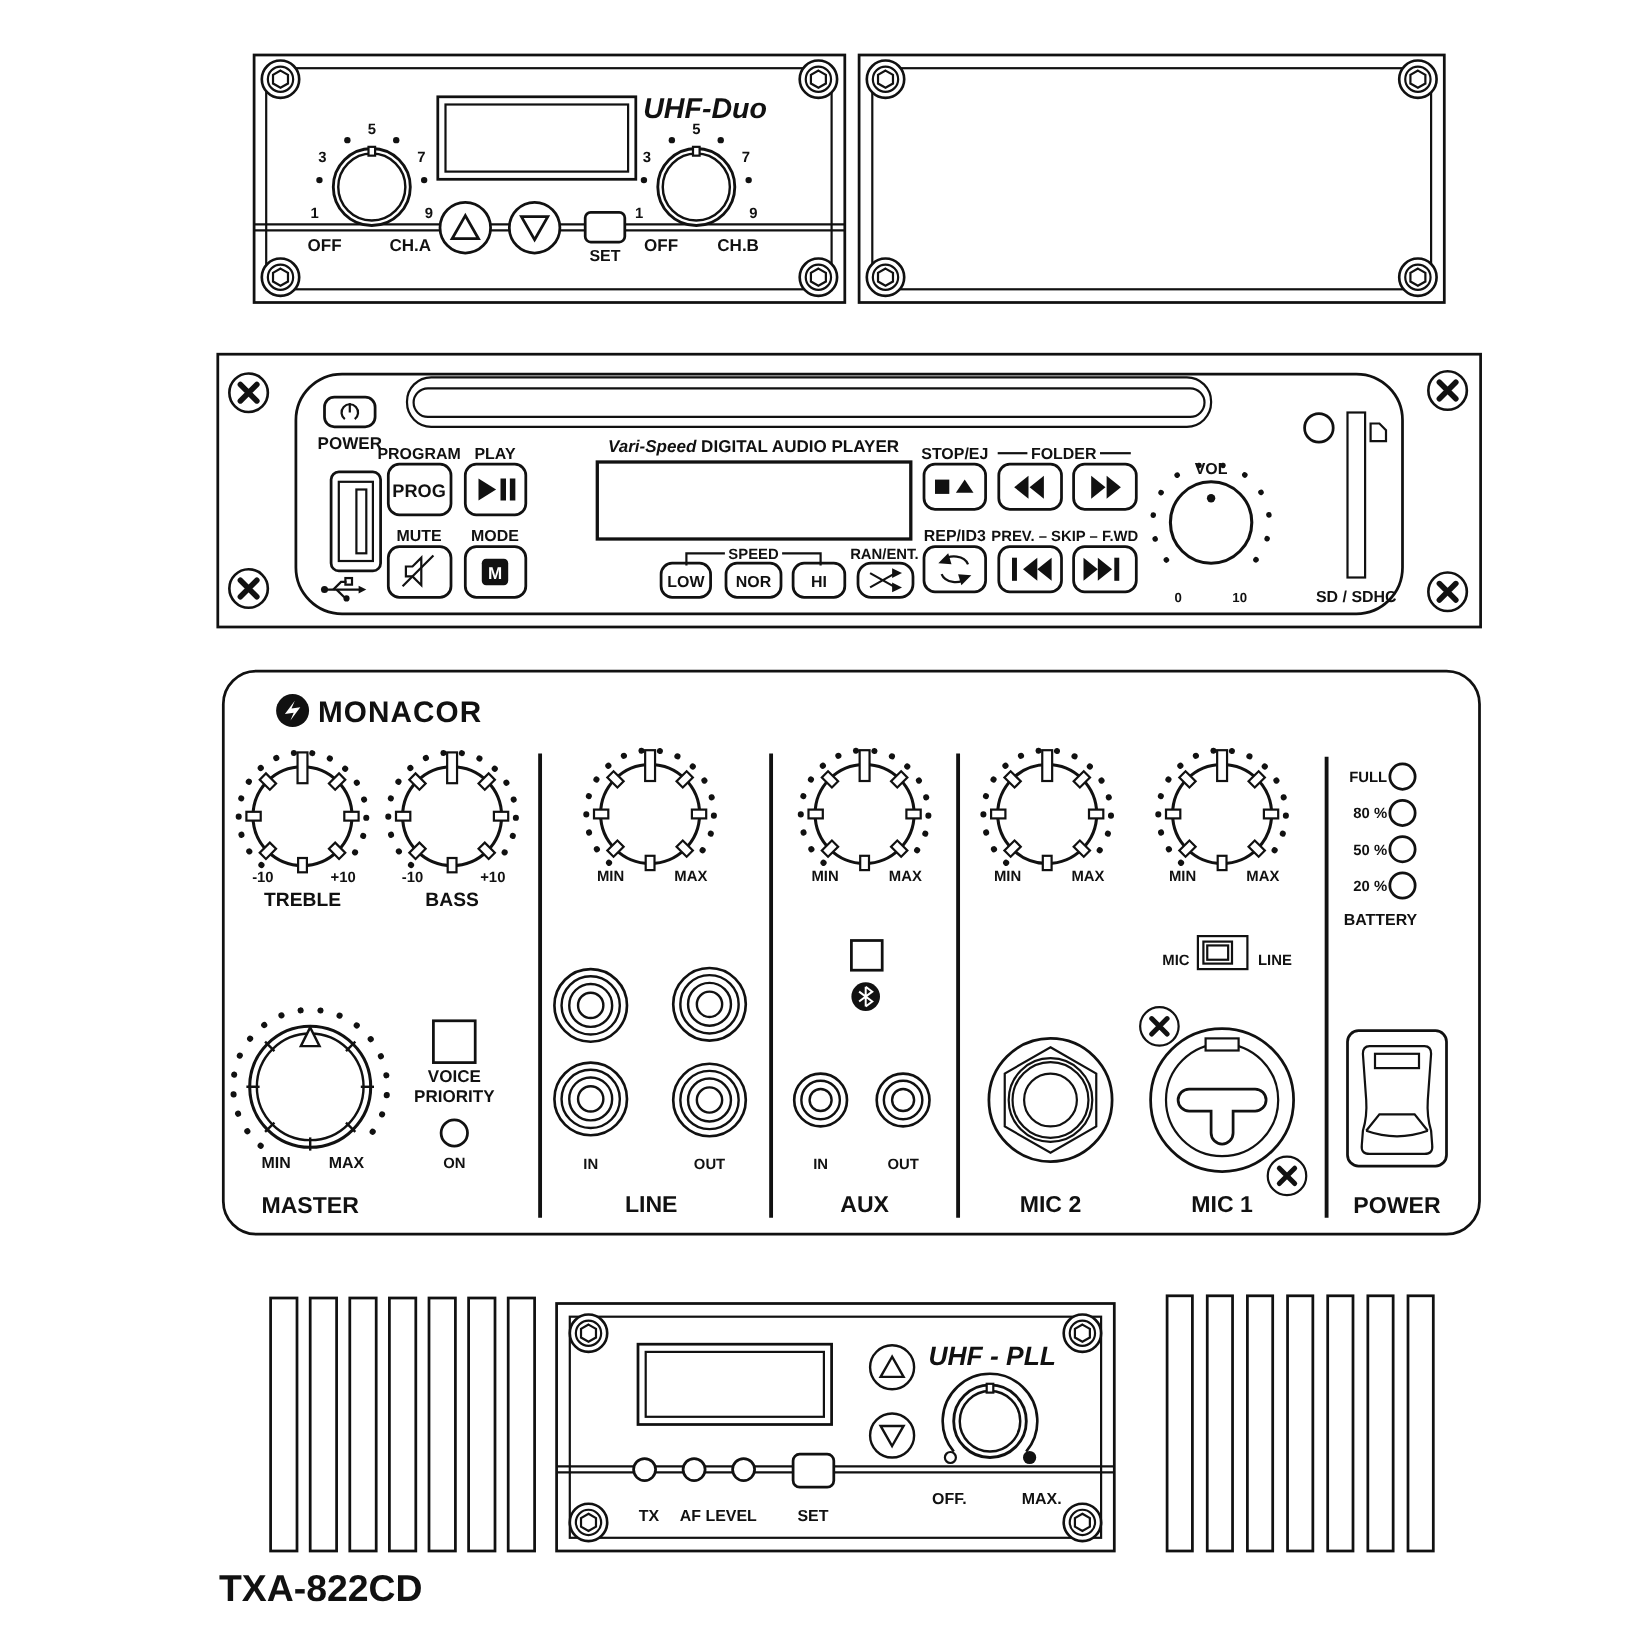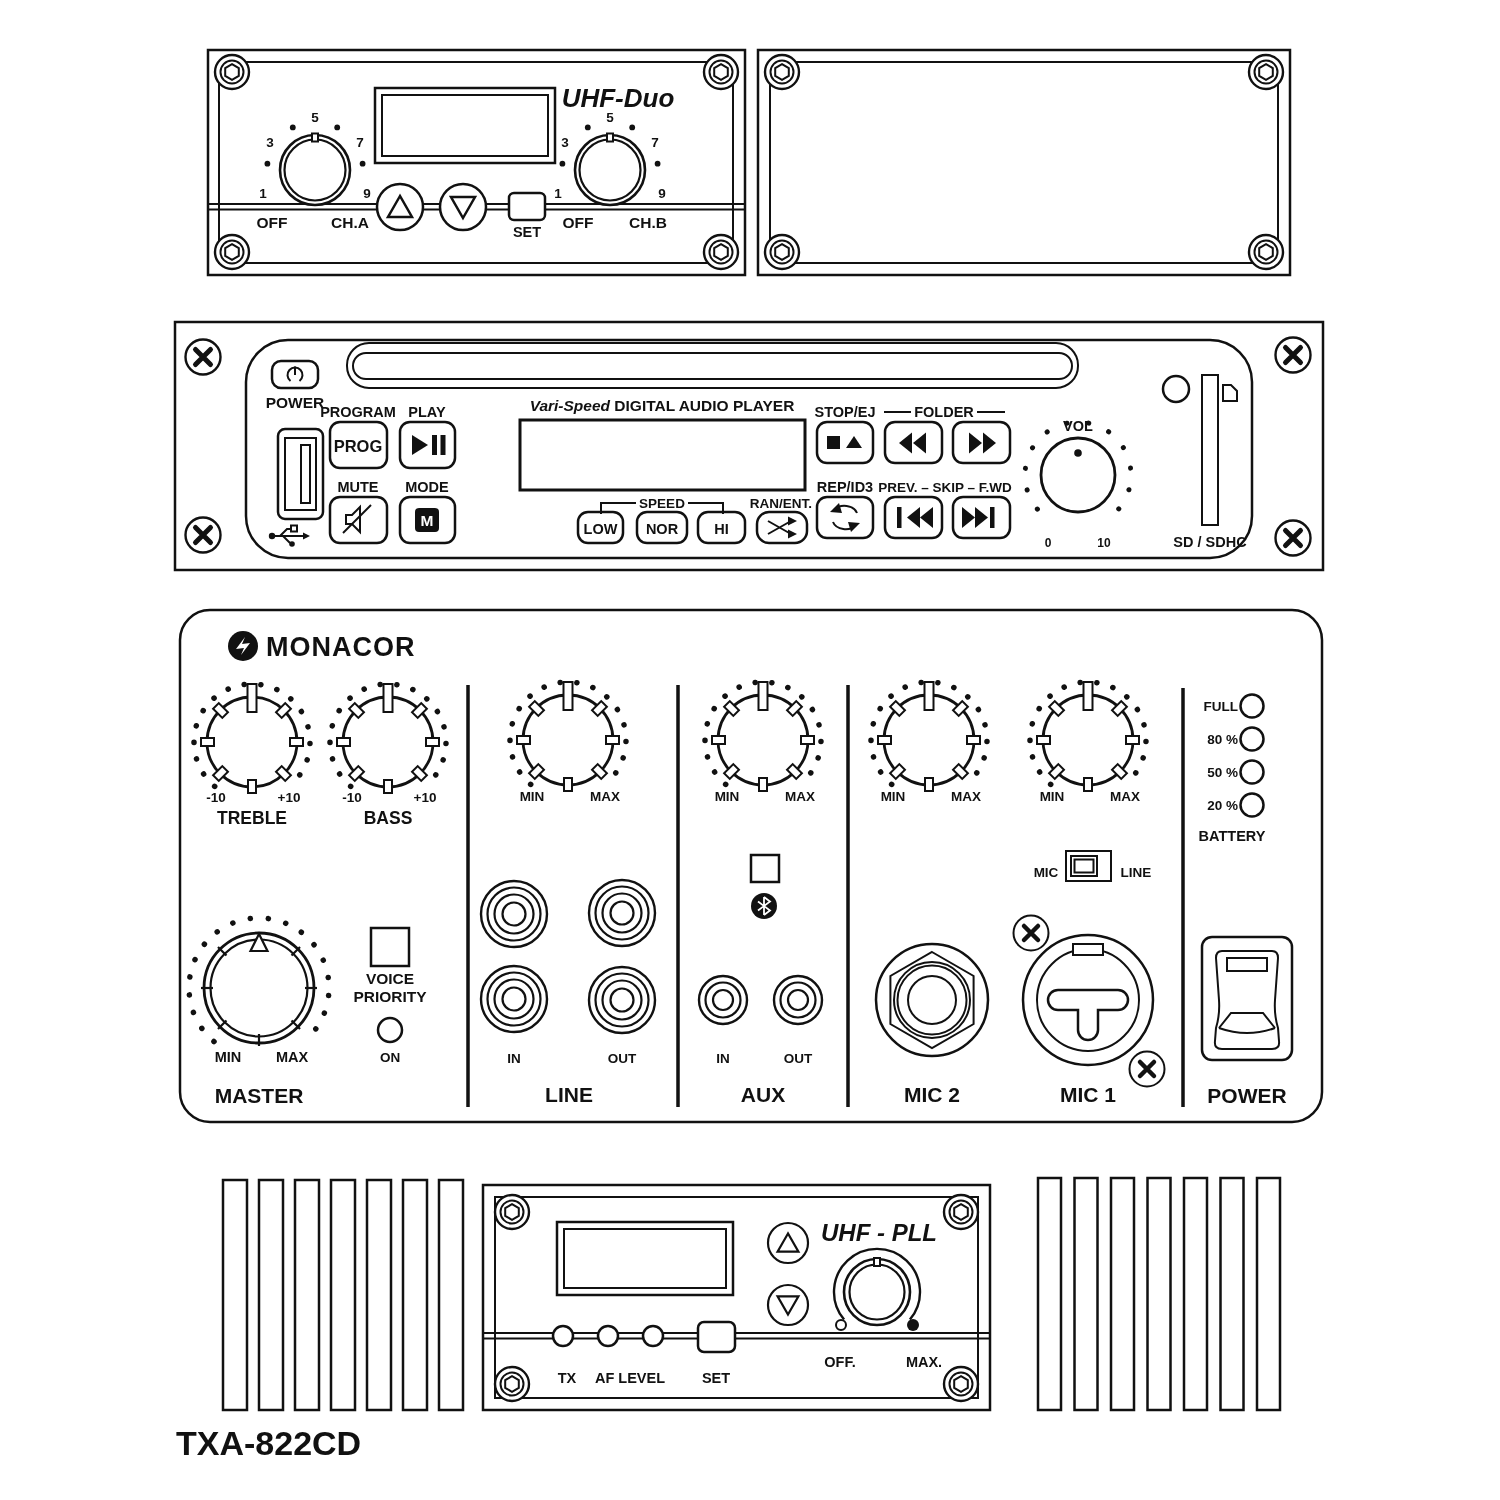--- a/index.html
+++ b/index.html
@@ -1,16 +1,16 @@
 <!DOCTYPE html>
 <html><head>
 <meta charset="utf-8">
 <style>
   html,body{margin:0;padding:0;background:#ffffff;}
-  .page{width:1328px;height:1500px;background:#fff;position:relative;}
+  .page{width:1328px;height:1500px;background:#fff;position:relative;margin-left:23px;}
   text{font-family:"Liberation Sans",sans-serif;font-weight:bold;fill:#111;}
   .mid{text-anchor:middle}.end{text-anchor:end}
   .it{font-style:italic}
   .f12{font-size:12px}.f13{font-size:13.5px}.f14{font-size:14.5px}.f15{font-size:15.5px}
   .f16{font-size:16.5px}.f17{font-size:17.5px}.f20{font-size:21px}.f24{font-size:24px}
   .f26{font-size:26px}.f27{font-size:27px;letter-spacing:1px}.f34{font-size:34px}
   .ln{stroke:#111;stroke-width:2.5;fill:none}
   .lnt{stroke:#111;stroke-width:2;fill:none}
   .lnk{stroke:#111;stroke-width:3;fill:none}
   .lnf{stroke:#111;stroke-width:2.5;fill:#fff}

